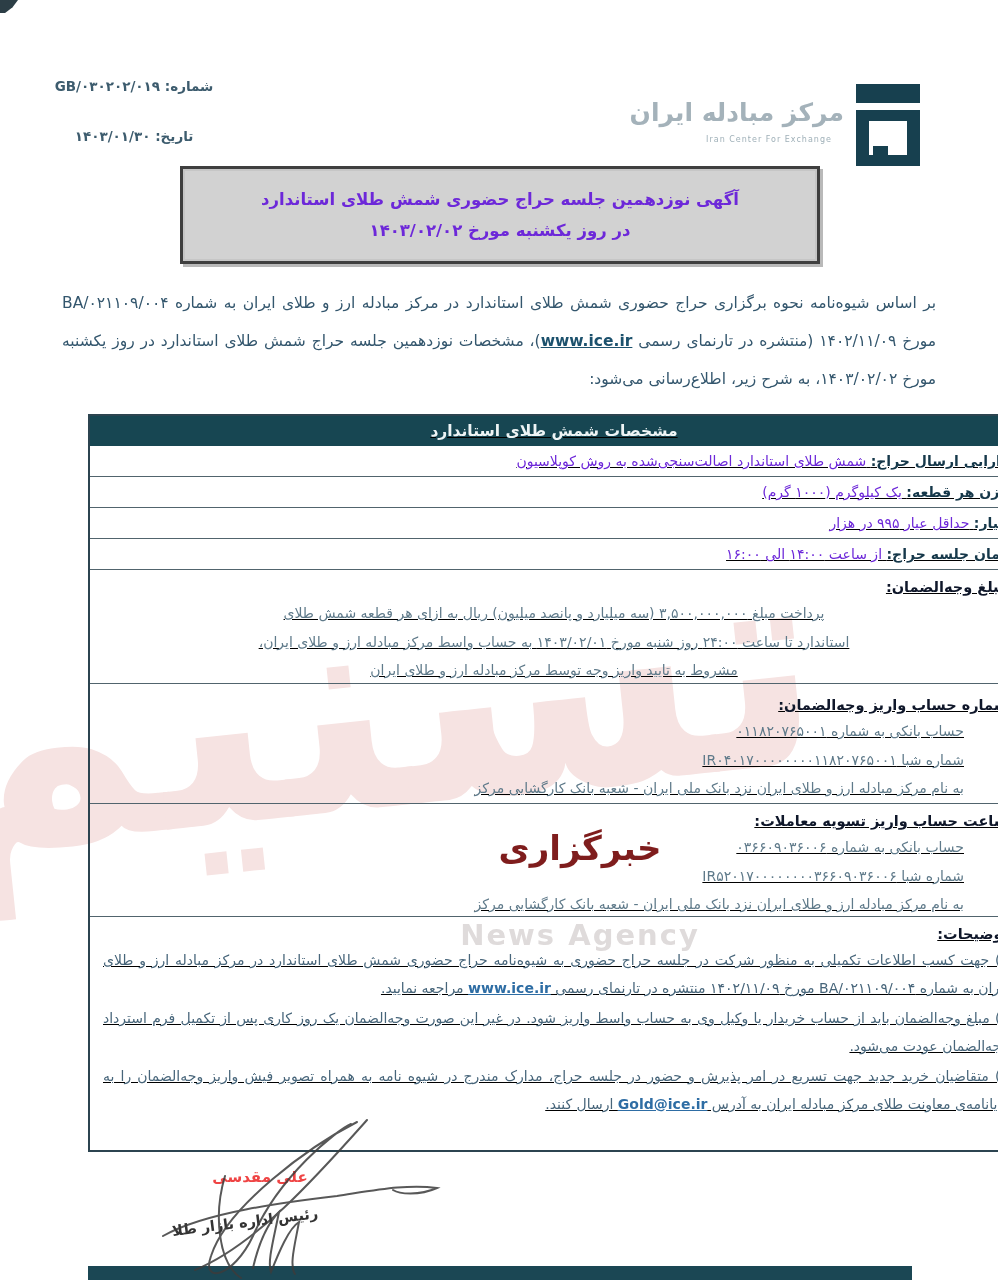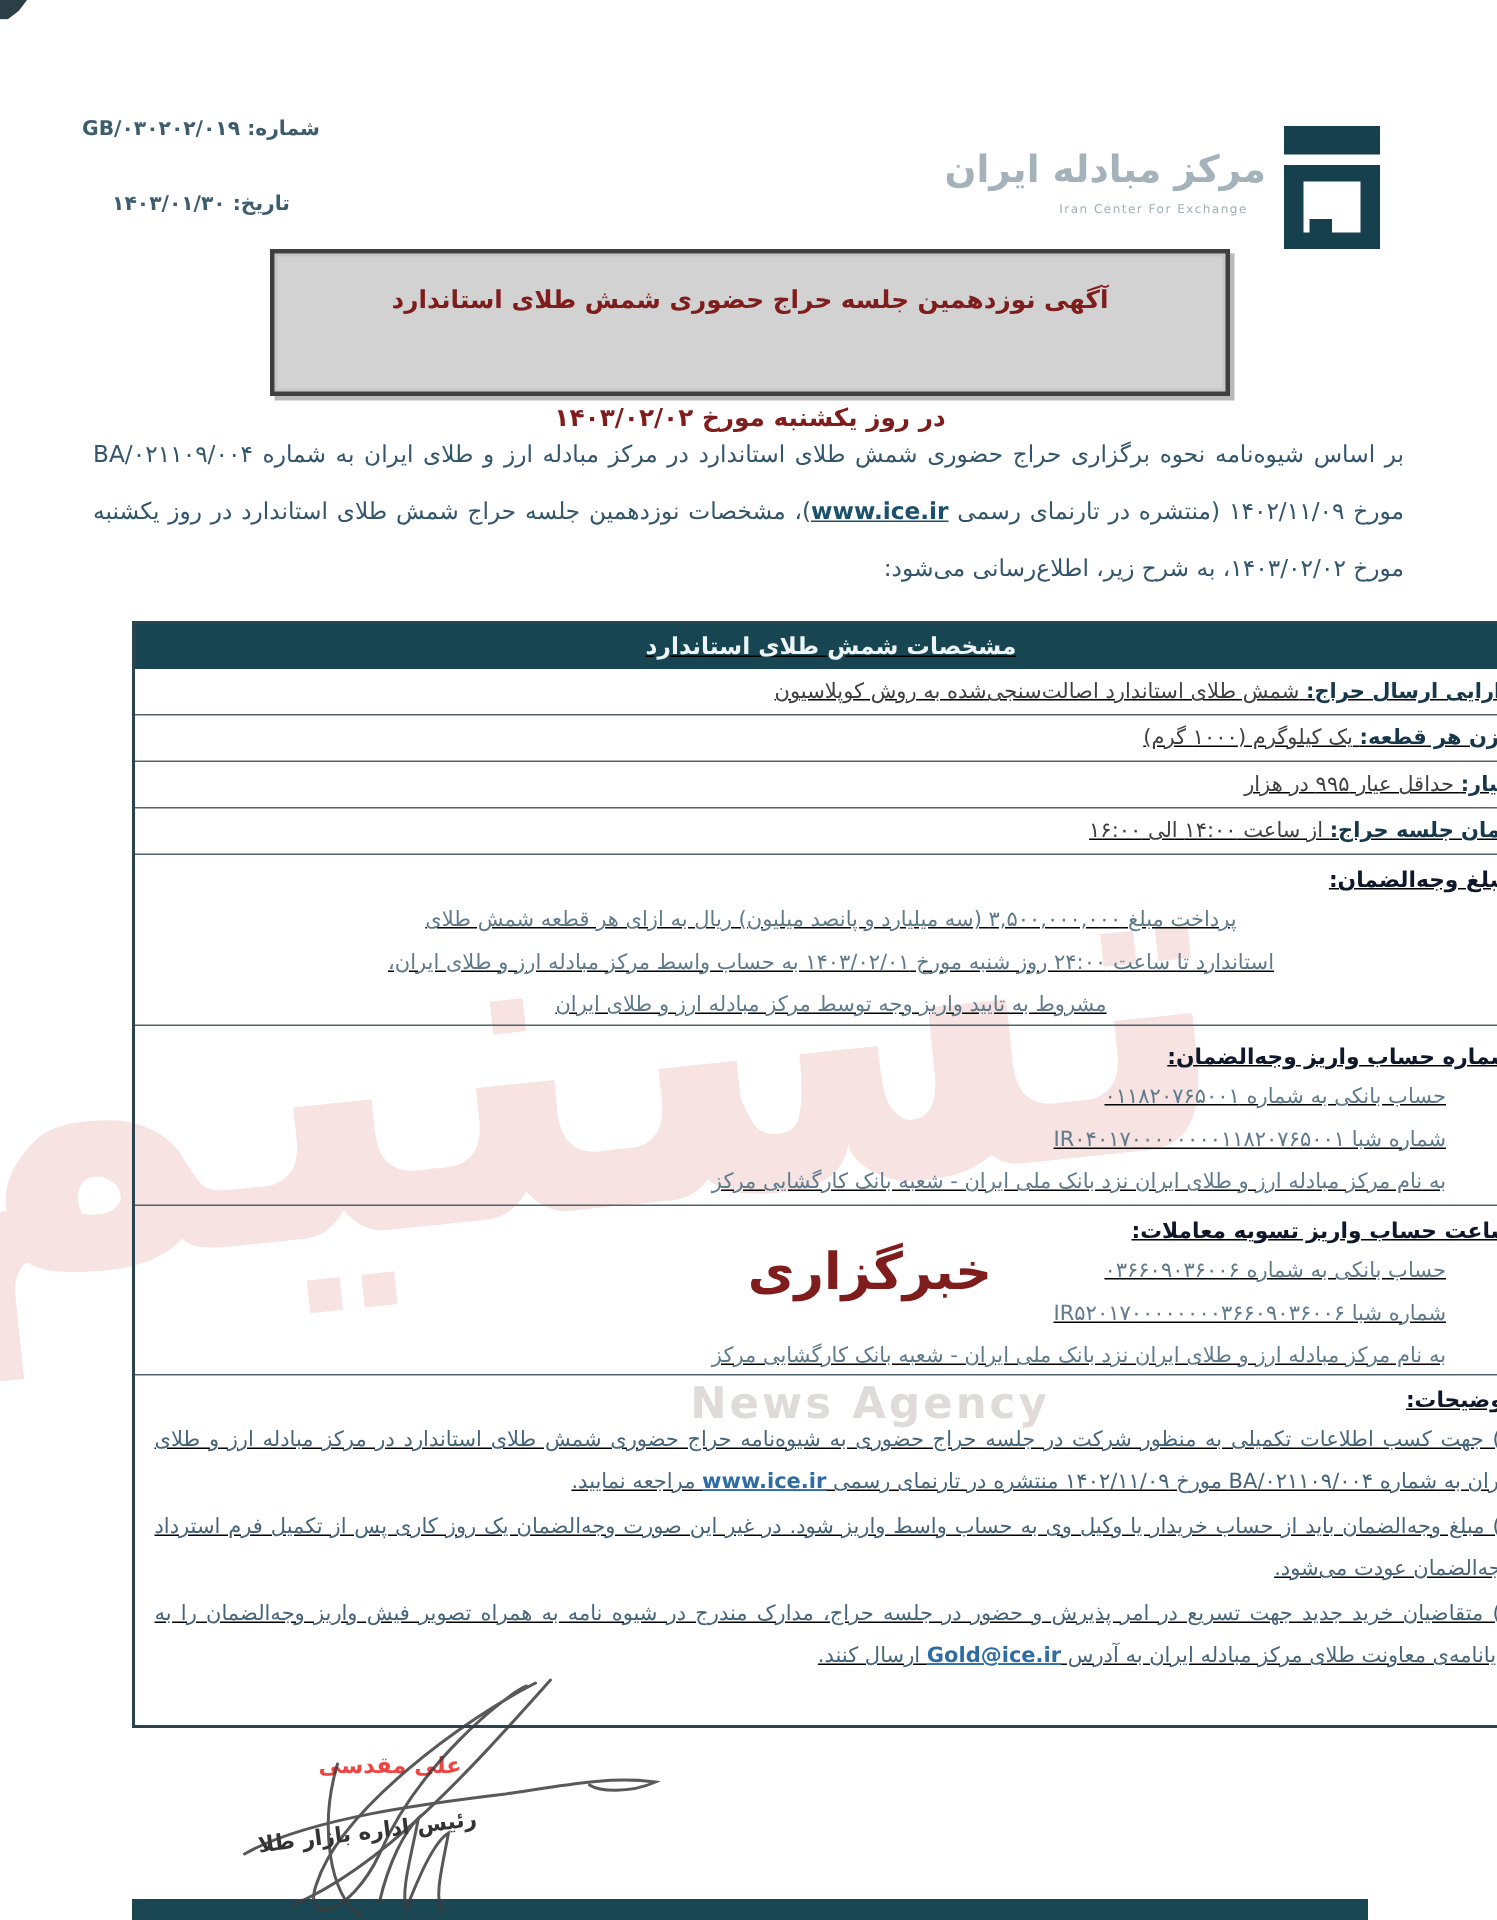--- a/index.html
+++ b/index.html
@@ -56,21 +56,21 @@
   .logo-en { margin-top:8px; font-size:8px; color:#9fb0b8; letter-spacing:1px; white-space:nowrap; }
 
   
   .title-box {
     left:180px; top:166px; width:640px; height:98px;
     background:#d2d2d2; border:3px solid #3f3f3f;
     box-shadow:inset 0 0 0 2px #c6c6c6, 3px 3px 0 0 #b9b9b9;
     display:flex; flex-direction:column; justify-content:center; gap:12px;
     text-align:center; direction:rtl;
   }
-  .title-box .tl { font-size:16.5px; font-weight:bold; color:#7f1d1d;margin-top:48px; }
+  .title-box .tl { font-size:16.5px; font-weight:bold; color:#6d28d9; }
 
   
   .intro {
     left:62px; top:284px; width:874px;
     direction:rtl; text-align:justify;
     font-size:15.5px; line-height:38px; color:#33566d;
   }
   a.link { color:#1c516d; font-weight:bold; text-decoration:underline; cursor:pointer; }
   a.link.blue { color:#2e6da4; }
 
@@ -84,21 +84,21 @@
   .t-header {
     height:30px; line-height:30px; background:#174652; color:#eef4f5;
     text-align:center; font-size:15.5px; font-weight:bold;
   }
   .t-row {
     height:31px; line-height:30px; padding:0 10px;
     border-bottom:1px solid #51646d;
     font-size:14px; white-space:nowrap; overflow:hidden;
   }
   .t-row .lbl { font-weight:bold; color:#16384a; }
-  .t-row .val { color:#404040; }
+  .t-row .val { color:#6d28d9; }
   .t-section { border-bottom:1px solid #51646d; padding:5px 10px 0; overflow:hidden; }
   .t-section:last-child { border-bottom:none; }
   .s-title { font-weight:bold; color:#0f172a; font-size:14.5px; line-height:24px; }
   .c-line { text-align:center; color:#5f7a8a; font-size:14px; line-height:28.5px; }
   .r-line { text-align:right; padding-right:44px; color:#5f7a8a; font-size:14px; line-height:28.5px; }
   .sec-guarantee { height:114px; }
   .sec-gacct { height:120px; padding-top:9px; }
   .sec-sacct { height:113px; }
   .sec-notes { height:233px;padding-left:13px; }
   .note { text-align:justify; color:#47657a; font-size:14px; line-height:28px; margin-bottom:2px; }

